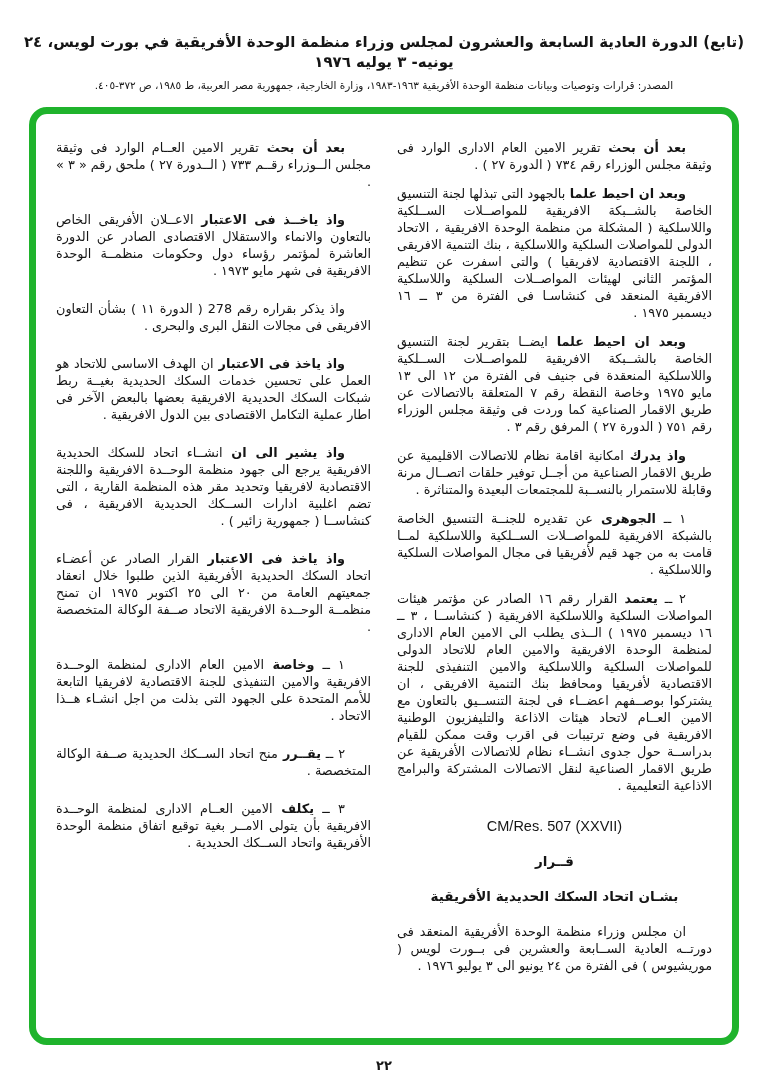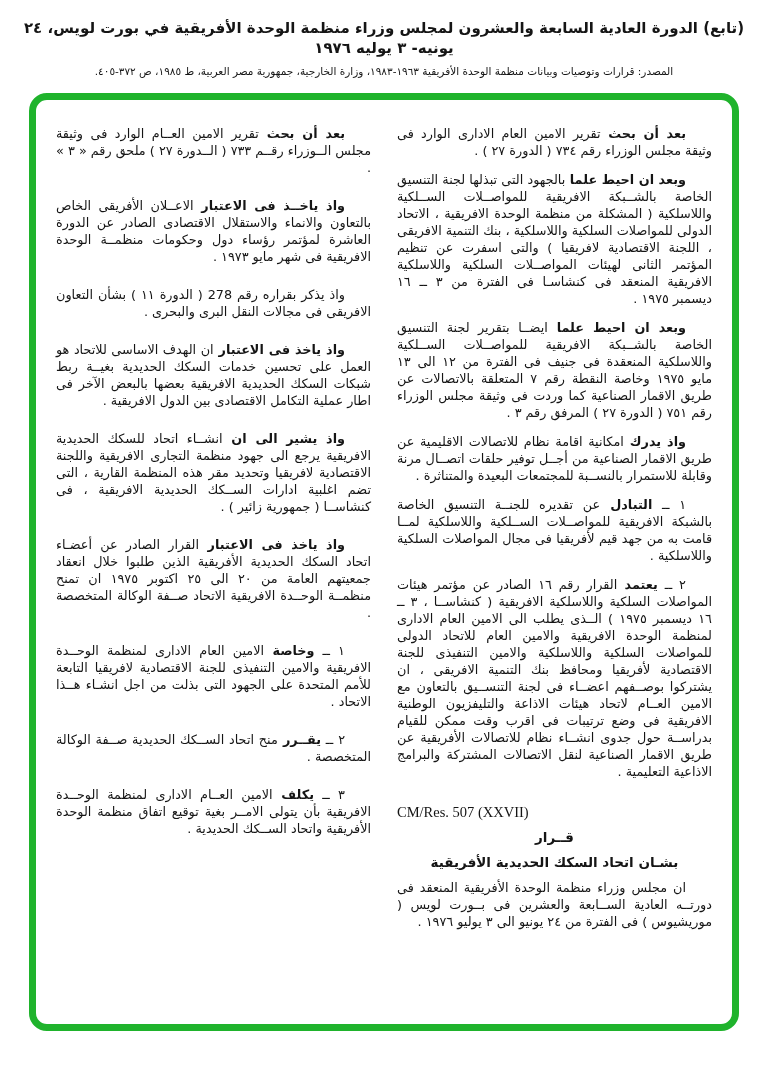--- a/index.html
+++ b/index.html
@@ -5,21 +5,21 @@
   html,body{margin:0;padding:0;background:#ffffff;}
   body{
     width:768px;height:1085px;
     font-family:"DejaVu Sans",sans-serif;
     color:#151515;
     overflow:hidden;
   }
   .page{
     width:768px;height:1085px;
     box-sizing:border-box;
-    padding-top:18px;
+    padding-top:32px;
     position:relative;
   }
   .header{text-align:center;direction:rtl;}
   .header-line1{font-weight:bold;font-size:15px;line-height:20px;padding:0 20px;}
   .header-line2{font-weight:normal;font-size:10.5px;line-height:14px;margin-top:6px;}
   .frame{
     width:710px;height:938px;
     margin:15px auto 0;
     box-sizing:border-box;
     border:7px solid #1fb32c;
@@ -38,32 +38,32 @@
     flex:1 1 0;
     direction:rtl;
     text-align:justify;
     font-size:12.8px;
     line-height:17px;
   }
   .para{margin:8px 0 12px;text-indent:26px;}
   .col-left .para{margin-bottom:21px;}
   .para.latin{
     direction:ltr;
-    text-align:left;
+    text-align:center;
     text-indent:0;
-    font-family:Liberation Serif, serif;
+    font-family:Liberation Sans, sans-serif;
     font-size:14.5px;
     margin:24px 0 4px;
   }
   .para.center{
     text-align:center;
     text-indent:0;
     font-weight:bold;
     font-size:13.5px;
-    margin:8px 0;
+    margin:18px 0;
   }
   .para b{font-weight:bold;}
   .footer{
     text-align:center;
     font-weight:bold;
     font-size:13px;
     margin-top:13px;
     direction:rtl;
   }
 </style>
@@ -77,35 +77,36 @@
     <div class="header-line2">المصدر: قرارات وتوصيات وبيانات منظمة الوحدة الأفريقية ١٩٦٣-١٩٨٣، وزارة الخارجية، جمهورية مصر العربية، ط ١٩٨٥، ص ٣٧٢-٤٠٥.</div>
   </div>
 
   <div class="frame" style="border-color: rgb(31, 179, 44);">
     <div class="columns">
       <div class="col col-right">
           <p class="para body"><b>بعد أن بحث </b><span>تقرير الامين العام الادارى الوارد فى وثيقة مجلس الوزراء رقم ٧٣٤ ( الدورة ٢٧ ) .</span></p>
           <p class="para body"><b>وبعد ان احيط علما </b><span>بالجهود التى تبذلها لجنة التنسيق الخاصة بالشــبكة الافريقية للمواصــلات الســلكية واللاسلكية ( المشكلة من منظمة الوحدة الافريقية ، الاتحاد الدولى للمواصلات السلكية واللاسلكية ، بنك التنمية الافريقى ، اللجنة الاقتصادية لافريقيا ) والتى اسفرت عن تنظيم المؤتمر الثانى لهيئات المواصــلات السلكية واللاسلكية الافريقية المنعقد فى كنشاسـا فى الفترة من ٣ ــ ١٦ ديسمبر ١٩٧٥ .</span></p>
           <p class="para body"><b>وبعد ان احيط علما </b><span>ايضــا بتقرير لجنة التنسيق الخاصة بالشــبكة الافريقية للمواصــلات الســلكية واللاسلكية المنعقدة فى جنيف فى الفترة من ١٢ الى ١٣ مايو ١٩٧٥ وخاصة النقطة رقم ٧ المتعلقة بالاتصالات عن طريق الاقمار الصناعية كما وردت فى وثيقة مجلس الوزراء رقم ٧٥١ ( الدورة ٢٧ ) المرفق رقم ٣ .</span></p>
           <p class="para body"><b>واذ يدرك </b><span>امكانية اقامة نظام للاتصالات الاقليمية عن طريق الاقمار الصناعية من أجــل توفير حلقات اتصــال مرنة وقابلة للاستمرار بالنســبة للمجتمعات البعيدة والمتناثرة .</span></p>
-          <p class="para body"><span>١ ــ </span><b>التبادل </b><span>عن تقديره للجنــة التنسيق الخاصة بالشبكة الافريقية للمواصــلات الســلكية واللاسلكية لمــا قامت به من جهد قيم لأفريقيا فى مجال المواصلات السلكية واللاسلكية .</span></p>
+          <p class="para body"><span>١ ــ </span><b>الجوهرى </b><span>عن تقديره للجنــة التنسيق الخاصة بالشبكة الافريقية للمواصــلات الســلكية واللاسلكية لمــا قامت به من جهد قيم لأفريقيا فى مجال المواصلات السلكية واللاسلكية .</span></p>
           <p class="para body"><span>٢ ــ </span><b>يعتمد </b><span>القرار رقم ١٦ الصادر عن مؤتمر هيئات المواصلات السلكية واللاسلكية الافريقية ( كنشاســا ، ٣ ــ ١٦ ديسمبر ١٩٧٥ ) الــذى يطلب الى الامين العام الادارى لمنظمة الوحدة الافريقية والامين العام للاتحاد الدولى للمواصلات السلكية واللاسلكية والامين التنفيذى للجنة الاقتصادية لأفريقيا ومحافظ بنك التنمية الافريقى ، ان يشتركوا بوصــفهم اعضــاء فى لجنة التنســيق بالتعاون مع الامين العــام لاتحاد هيئات الاذاعة والتليفزيون الوطنية الافريقية فى وضع ترتيبات فى اقرب وقت ممكن للقيام بدراســة حول جدوى انشــاء نظام للاتصالات الأفريقية عن طريق الاقمار الصناعية لنقل الاتصالات المشتركة والبرامج الاذاعية التعليمية .</span></p>
           <p class="para latin"><span>CM/Res. 507 (XXVII)</span></p>
           <p class="para center"><b>قــرار</b></p>
           <p class="para center"><b>بشـان اتحاد السكك الحديدية الأفريقية</b></p>
           <p class="para body"><span>ان مجلس وزراء منظمة الوحدة الأفريقية المنعقد فى دورتــه العادية الســابعة والعشرين فى بــورت لويس ( موريشيوس ) فى الفترة من ٢٤ يونيو الى ٣ يوليو ١٩٧٦ .</span></p>
         </div>
       <div class="col col-left">
           <p class="para body"><b>بعد أن بحث </b><span>تقرير الامين العــام الوارد فى وثيقة مجلس الــوزراء رقــم ٧٣٣ ( الــدورة ٢٧ ) ملحق رقم « ٣ » .</span></p>
           <p class="para body"><b>واذ ياخــذ فى الاعتبار </b><span>الاعــلان الأفريقى الخاص بالتعاون والانماء والاستقلال الاقتصادى الصادر عن الدورة العاشرة لمؤتمر رؤساء دول وحكومات منظمــة الوحدة الافريقية فى شهر مايو ١٩٧٣ .</span></p>
           <p class="para body"><span>واذ يذكر بقراره رقم 278 ( الدورة ١١ ) بشأن التعاون الافريقى فى مجالات النقل البرى والبحرى .</span></p>
           <p class="para body"><b>واذ ياخذ فى الاعتبار </b><span>ان الهدف الاساسى للاتحاد هو العمل على تحسين خدمات السكك الحديدية بغيــة ربط شبكات السكك الحديدية الافريقية بعضها بالبعض الآخر فى اطار عملية التكامل الاقتصادى بين الدول الافريقية .</span></p>
-          <p class="para body"><b>واذ يشير الى ان </b><span>انشــاء اتحاد للسكك الحديدية الافريقية يرجع الى جهود منظمة التجارى الافريقية واللجنة الاقتصادية لافريقيا وتحديد مقر هذه المنظمة القارية ، التى تضم اغلبية ادارات الســكك الحديدية الافريقية ، فى كنشاســا ( جمهورية زائير ) .</span></p>
+          <p class="para body"><b>واذ يشير الى ان </b><span>انشــاء اتحاد للسكك الحديدية الافريقية يرجع الى جهود منظمة الوحــدة الافريقية واللجنة الاقتصادية لافريقيا وتحديد مقر هذه المنظمة القارية ، التى تضم اغلبية ادارات الســكك الحديدية الافريقية ، فى كنشاســا ( جمهورية زائير ) .</span></p>
           <p class="para body"><b>واذ ياخذ فى الاعتبار </b><span>القرار الصادر عن أعضـاء اتحاد السكك الحديدية الأفريقية الذين طلبوا خلال انعقاد جمعيتهم العامة من ٢٠ الى ٢٥ اكتوبر ١٩٧٥ ان تمنح منظمــة الوحــدة الافريقية الاتحاد صــفة الوكالة المتخصصة .</span></p>
           <p class="para body"><span>١ ــ </span><b>وخاصة </b><span>الامين العام الادارى لمنظمة الوحــدة الافريقية والامين التنفيذى للجنة الاقتصادية لافريقيا التابعة للأمم المتحدة على الجهود التى بذلت من اجل انشـاء هــذا الاتحاد .</span></p>
           <p class="para body"><span>٢ ــ </span><b>يقــرر </b><span>منح اتحاد الســكك الحديدية صــفة الوكالة المتخصصة .</span></p>
           <p class="para body"><span>٣ ــ </span><b>يكلف </b><span>الامين العــام الادارى لمنظمة الوحــدة الافريقية بأن يتولى الامــر بغية توقيع اتفاق منظمة الوحدة الأفريقية واتحاد الســكك الحديدية .</span></p>
         </div>
     </div>
   </div>
 
+  <div class="footer">٢٢</div>
 
 </div>
 
 </body></html>

